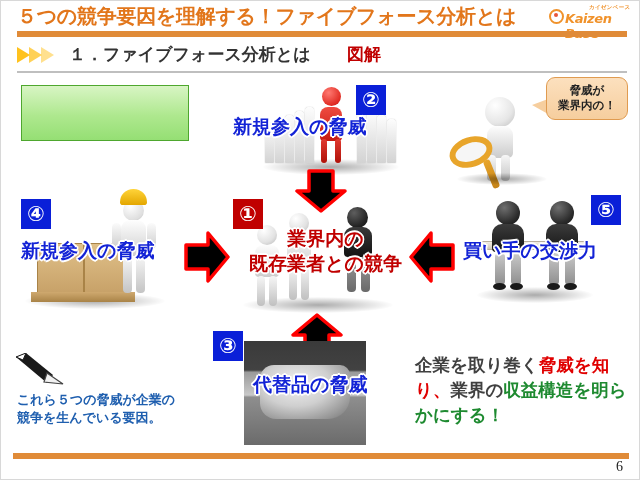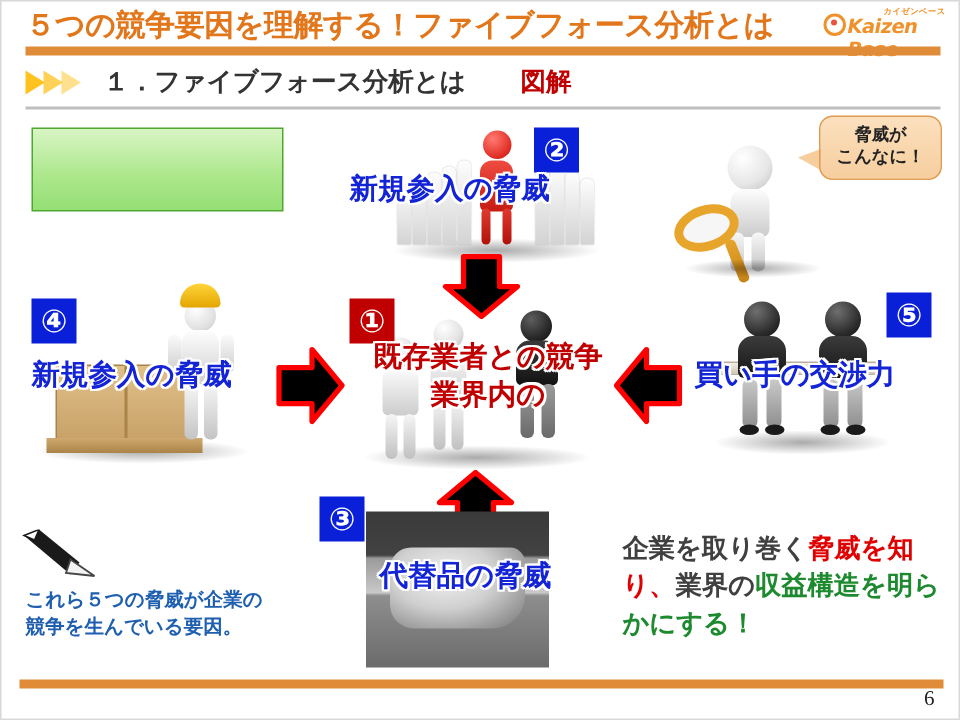--- a/index.html
+++ b/index.html
@@ -569,21 +569,21 @@
     <div class="mag-leg" style="left:16px;"></div>
     <div class="mag-leg" style="left:30px;"></div>
   </div>
   <div class="mag-ring"></div>
   <div class="mag-handle"></div>
   <div class="shadow-ellipse" style="left:456px; top:172px; width:90px; height:12px;"></div>
 
   <div class="bubble-tail"></div>
   <div class="bubble">
     <div>脅威が</div>
-    <div>こんなに！</div>
+    <div>業界内の！</div>
   </div>
 
   <div class="shadow-ellipse" style="left:24px; top:292px; width:140px; height:16px;"></div>
   <div class="pallet-box"></div>
   <div class="pallet-base"></div>
   <div class="worker">
     <div class="worker-head"></div>
     <div class="helmet"></div>
     <div class="worker-body"></div>
     <div class="worker-arm" style="left:5px;"></div>
@@ -628,22 +628,22 @@
     <div class="fig-body" style="position:absolute; left:1px; top:20px; width:28px; height:30px;
          border-radius:9px 9px 4px 4px; background:linear-gradient(180deg,#3a3a3a 0%,#121212 100%);"></div>
     <div class="fig-body" style="position:absolute; left:4px; top:49px; width:9px; height:36px;
          border-radius:4px; background:linear-gradient(180deg,#9c9c9c 0%,#6a6a6a 100%);"></div>
     <div class="fig-body" style="position:absolute; left:18px; top:49px; width:9px; height:36px;
          border-radius:4px; background:linear-gradient(180deg,#9c9c9c 0%,#6a6a6a 100%);"></div>
   </div>
 
   <div class="badge red b1">①</div>
   <div class="label-rivalry">
+    <div>業界内の</div>
     <div>既存業者との競争</div>
-    <div>業界内の</div>
   </div>
 
   <div class="shadow-ellipse" style="left:476px; top:286px; width:116px; height:16px;"></div>
   <div class="counter"></div>
   <div class="buyer" style="left:486px;">
     <div class="buyer-head"></div>
     <div class="buyer-body"></div>
     <div class="buyer-leg" style="left:8px;"></div>
     <div class="buyer-leg" style="left:24px;"></div>
     <div class="buyer-foot" style="left:6px;"></div>

